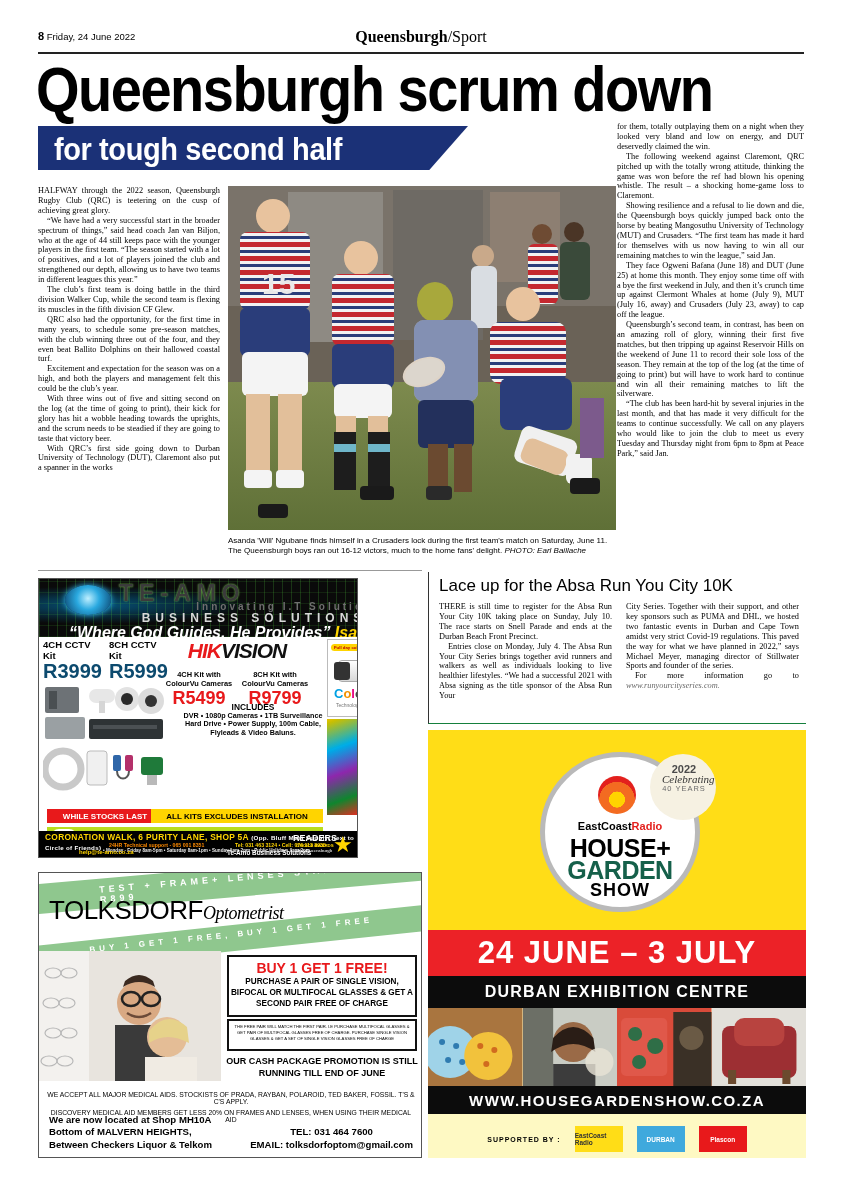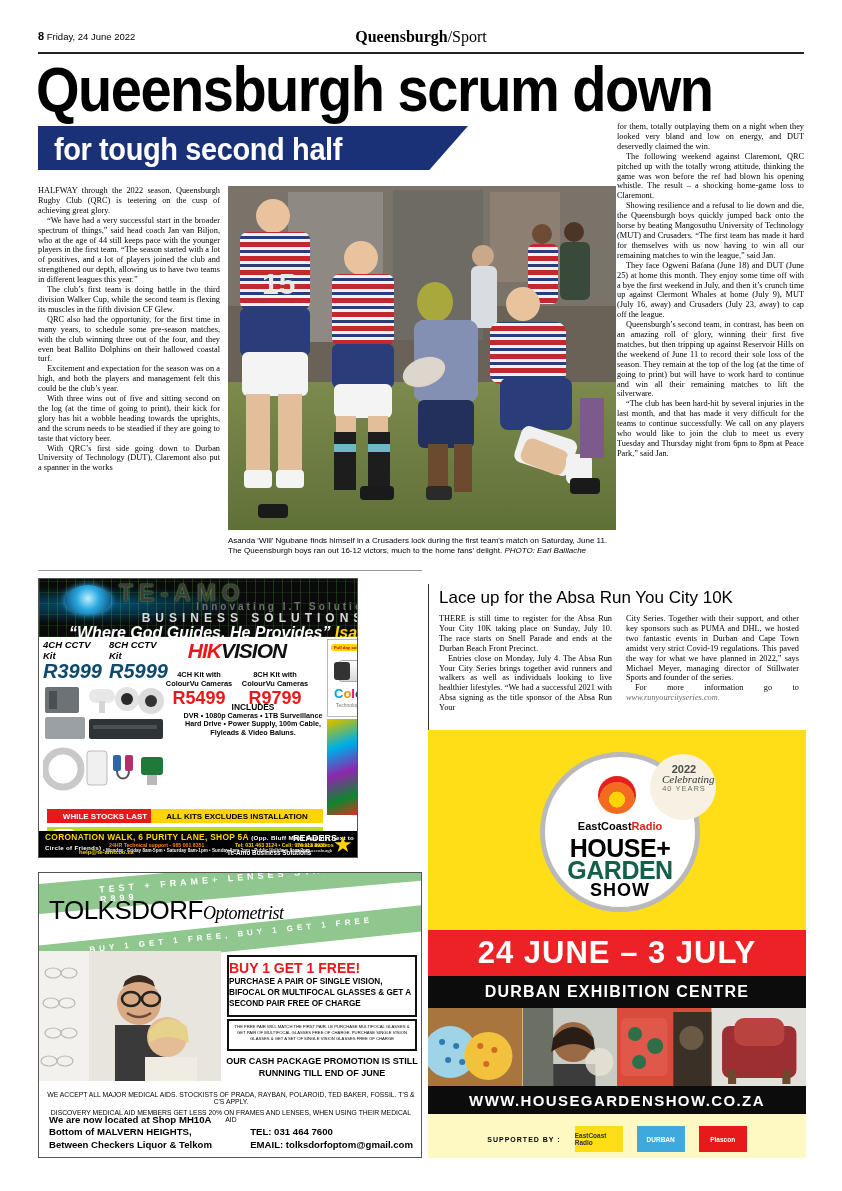--- a/index.html
+++ b/index.html
@@ -53,22 +53,22 @@
 
   
   .photo { position:absolute; left:228px; top:186px; width:388px; height:344px; overflow:hidden; background:#6f7a52; }
   .caption {
     position:absolute; left:228px; top:536px; width:388px;
     font-family:"Liberation Sans", sans-serif; font-size:8px; line-height:10.2px;
   }
   .caption .credit { font-style:italic; }
 
   
-  .absa-box { position:absolute; left:428px; top:584px; width:378px; height:152px;
-              border-left:1px solid #333; border-bottom:4px solid #15803d; }
+  .absa-box { position:absolute; left:428px; top:572px; width:378px; height:152px;
+              border-left:1px solid #333; border-bottom:1px solid #15803d; }
   .absa-title { position:absolute; left:10px; top:4px; font-family:"Liberation Sans", sans-serif;
                 font-weight:300; font-size:17px; letter-spacing:0px; }
   .absa-cols { position:absolute; left:10px; top:30px; width:360px; display:flex; gap:14px; }
   .absa-cols .c { width:173px; font-size:8.3px; line-height:9.9px; text-align:justify; }
   .absa-cols .c p { text-indent:9px; }
   .absa-cols .c p.first { text-indent:0; }
   .url-it { font-style:italic; color:#6b6b6b; }
 
   
   .hr-top { position:absolute; left:38px; top:570px; width:384px; height:1px; background:#999; }
@@ -178,34 +178,34 @@
   .tk-ribbon1 span { position:absolute; left:80px; top:6px; color:#fff; font-family:"Liberation Sans", sans-serif;
                      font-weight:bold; font-size:9px; letter-spacing:4px; }
   .tk-ribbon2 { position:absolute; left:-20px; top:52px; width:430px; height:26px; background:#8fc78e;
                 transform:rotate(-6deg); }
   .tk-ribbon2 span { position:absolute; left:70px; top:5px; color:#fff; font-family:"Liberation Sans", sans-serif;
                      font-weight:bold; font-size:8px; letter-spacing:4px; }
   .tk-brand { position:absolute; left:10px; top:22px; font-family:"Liberation Sans", sans-serif;
               font-weight:300; font-size:26px; letter-spacing:-0.5px; }
   .tk-opt { font-family:"Liberation Serif", serif; font-style:italic; font-size:18px; }
   .tk-photo { position:absolute; left:0; top:78px; width:182px; height:130px; overflow:hidden; background:#efefef; }
-  .tk-offer { position:absolute; left:188px; top:82px; width:190px; height:62px; border:2px solid #111; text-align:left; padding-top:3px;}
+  .tk-offer { position:absolute; left:188px; top:82px; width:190px; height:62px; border:2px solid #111; text-align:center; padding-top:3px;}
   .tk-offer .h { font-family:"Liberation Sans", sans-serif; font-weight:bold; font-size:14px; color:#e8191b; }
   .tk-offer .b { font-family:"Liberation Sans", sans-serif; font-weight:bold; font-size:8.2px; line-height:11px; }
   .tk-fine { position:absolute; left:188px; top:146px; width:190px; height:32px; border:2px solid #111;
              text-align:center; font-family:"Liberation Sans", sans-serif; font-size:4.2px; line-height:6.2px; padding:3px 4px;}
   .tk-cash { position:absolute; left:186px; top:182px; width:194px; text-align:center;
              font-family:"Liberation Sans", sans-serif; font-weight:bold; font-size:9px; line-height:12px;}
   .tk-line1 { position:absolute; left:8px; top:218px; width:368px; text-align:center;
               font-family:"Liberation Sans", sans-serif; font-size:6.8px; }
   .tk-line2 { position:absolute; left:8px; top:236px; width:368px; text-align:center;
               font-family:"Liberation Sans", sans-serif; font-size:6.8px; }
   .tk-addr { position:absolute; left:10px; bottom:6px; font-family:"Liberation Sans", sans-serif;
              font-weight:bold; font-size:9.6px; line-height:12.5px; }
-  .tk-contact { position:absolute; right:8px; bottom:6px; text-align:left;
+  .tk-contact { position:absolute; right:8px; bottom:6px; text-align:center;
                 font-family:"Liberation Sans", sans-serif; font-weight:bold; font-size:9.6px; line-height:12.5px; }
 
   
   .hg { position:absolute; left:428px; top:730px; width:378px; height:428px; background:#fef9c3; overflow:hidden; }
   .hg-yellow { position:absolute; left:0; top:0; width:100%; height:200px; background:#ffdd17; }
   .hg-circle { position:absolute; left:112px; top:22px; width:160px; height:160px; border-radius:50%;
                background:#fff; border:5px solid #b9b9b9; }
   .hg-ring-badge { position:absolute; left:222px; top:24px; width:66px; height:66px; border-radius:50%;
                    background:#f6f1e2; }
   .hg-badge-y { position:absolute; left:234px; top:34px; width:44px; text-align:center; line-height:10px; }
@@ -387,21 +387,21 @@
       <div class="tc-tag1">Innovating I.T Solutions</div>
       <div class="tc-tag2">BUSINESS SOLUTIONS</div>
       <div class="tc-verse">
         <span>“Where God Guides, He Provides”</span>
         <span class="ref">Isaiah 58:11</span>
       </div>
     </div>
 
     <div class="tc-body">
       <div class="tc-kit">
-        <div style="display:flex; gap:6px;font-style:italic;">
+        <div style="display:flex; gap:6px;">
           <div>
             <div class="kit-h">4CH CCTV Kit</div>
             <div class="kit-p">R3999</div>
           </div>
           <div>
             <div class="kit-h">8CH CCTV Kit</div>
             <div class="kit-p">R5999</div>
           </div>
         </div>
         <svg width="124" height="62" viewBox="0 0 124 62">

